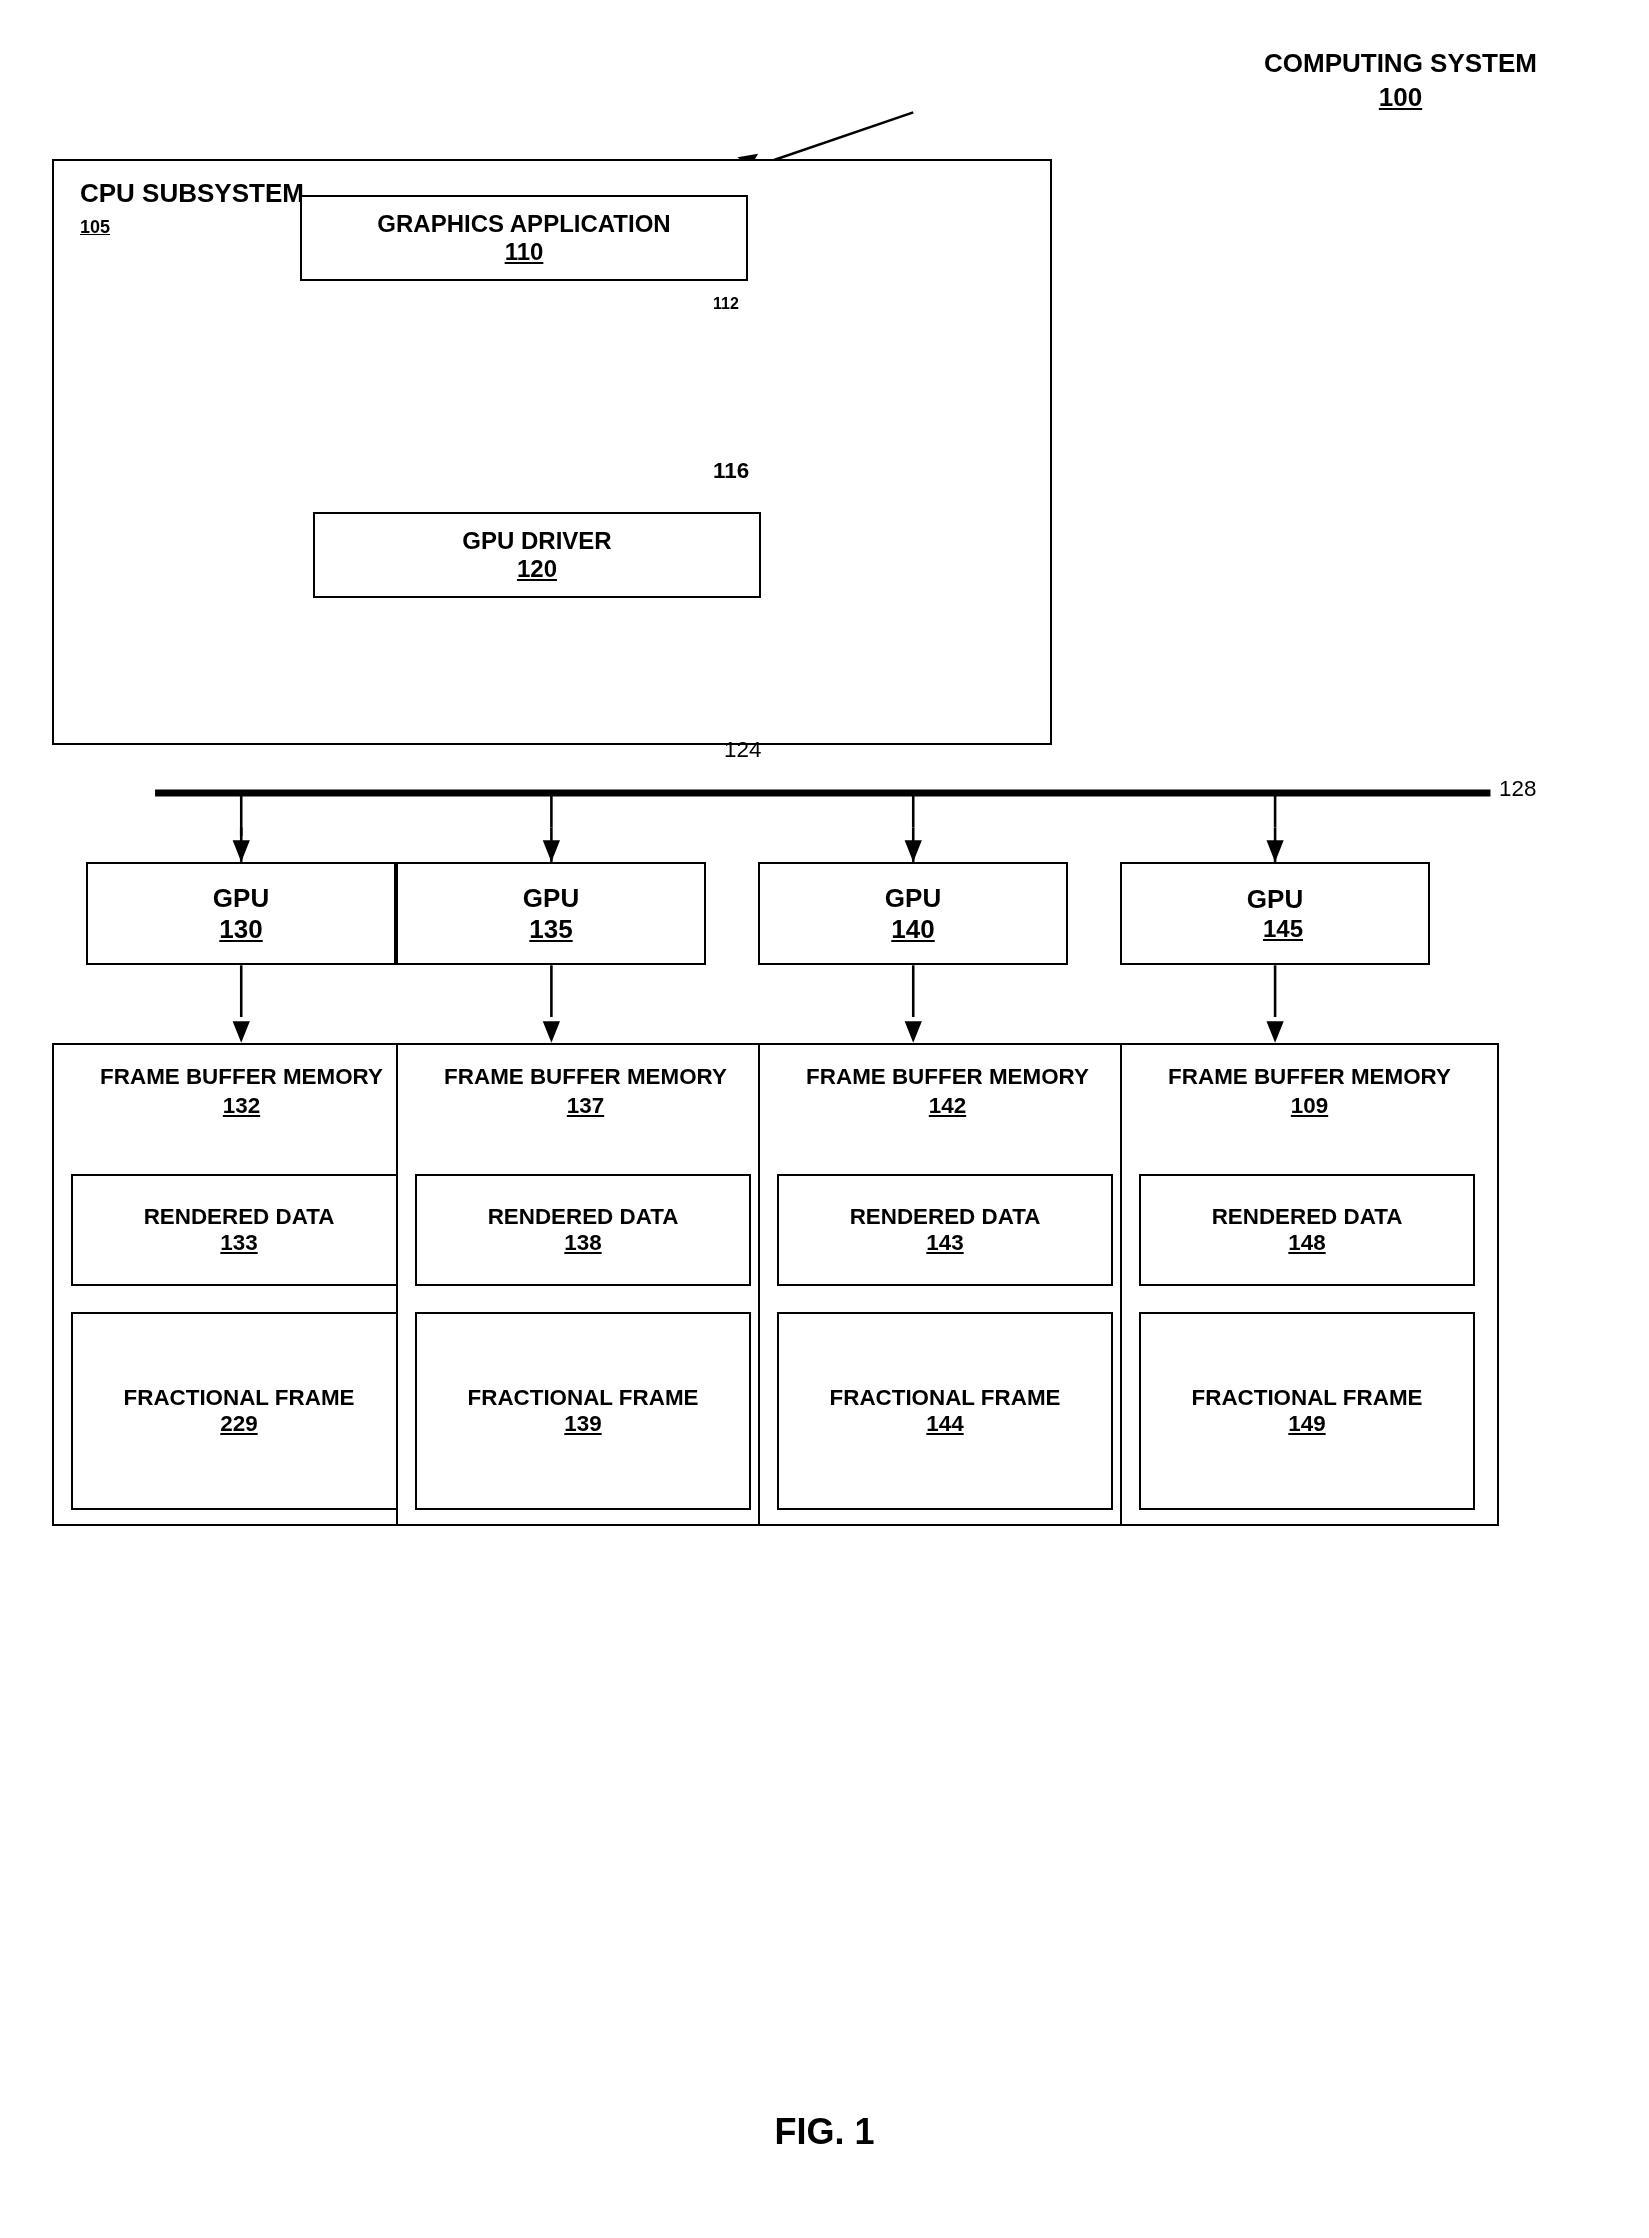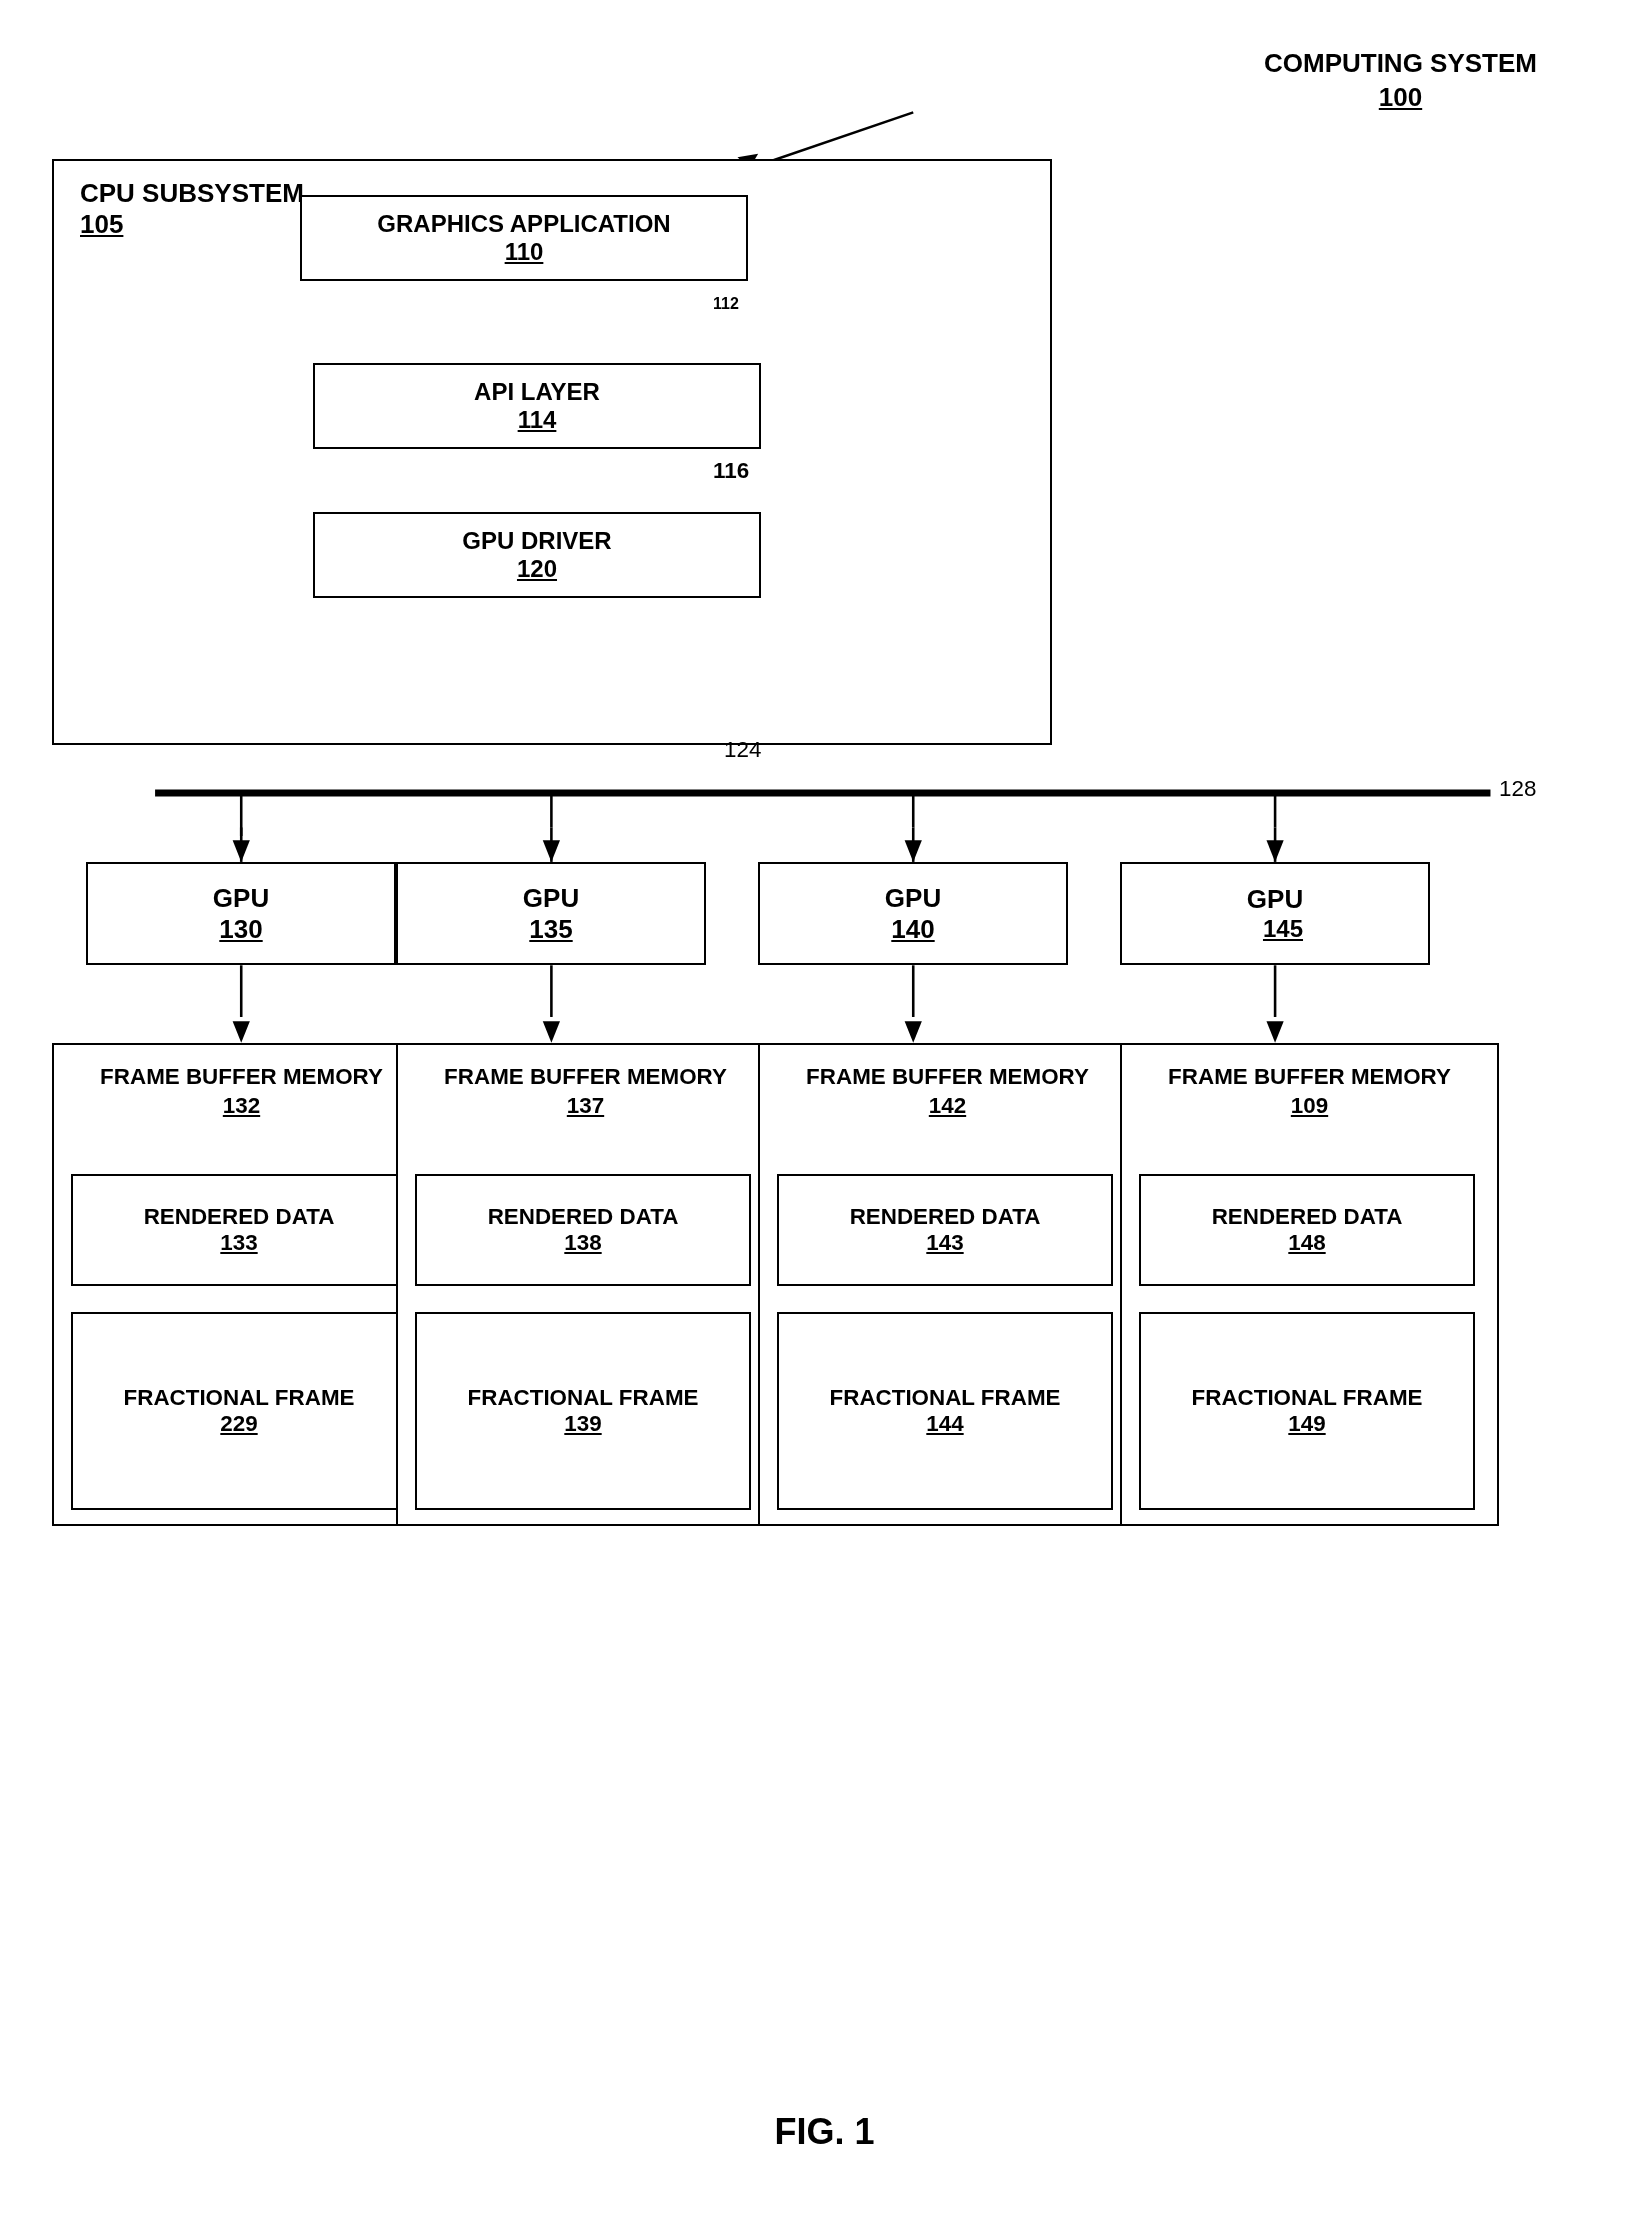--- a/index.html
+++ b/index.html
@@ -108,36 +108,32 @@
 
   <div class="label" style="top: 47px; right: 112px; text-align: center; font-size: 26px; line-height: 1.3;">
     <span>COMPUTING SYSTEM</span><br>
     <span class="underline">100</span>
   </div>
 
   <div class="box" style="left: 52px; top: 159px; width: 1000px; height: 586px; font-size: 26px; padding: 15.5px;">
 
     <div style="position: absolute; top: 17px; left: 26px; text-align: left; font-weight: bold; font-size: 26px;">
       <span>CPU SUBSYSTEM</span><br>
-      <span class="underline" style="font-size: 26px;">105</span>
+      <span class="underline" style="font-size: 18px;">105</span>
     </div>
 
     <div class="box" style="position: absolute; left: 246px; top: 34px; width: 448px; height: 86px; display: flex; flex-direction: column; align-items: center; justify-content: center; font-size: 24px; border: 2.6px solid #000;">
       <span>GRAPHICS APPLICATION</span>
       <span class="underline" style="font-size: 24px;">110</span>
     </div>
 
     <div style="position: absolute; left: 659px; top: 134px; font-size: 16px;">
       <span>112</span>
     </div>
 
-    <div class="box" style="position: absolute; left: 259px; top: 202px; width: 448px; height: 86px; display: flex; flex-direction: column; align-items: center; justify-content: center; font-size: 24px; border: 2.6px solid #000;">
-      <span>API LAYER</span>
-      <span class="underline" style="font-size: 24px;">114</span>
-    </div>
 
     <div style="position: absolute; left: 659px; top: 297px; font-size: 22.4px;">
       <span>116</span>
     </div>
 
     <div class="box" style="position: absolute; left: 259px; top: 351px; width: 448px; height: 86px; display: flex; flex-direction: column; align-items: center; justify-content: center; font-size: 24px; border: 2.6px solid #000;">
       <span>GPU DRIVER</span>
       <span class="underline" style="font-size: 24px;">120</span>
     </div>
 

